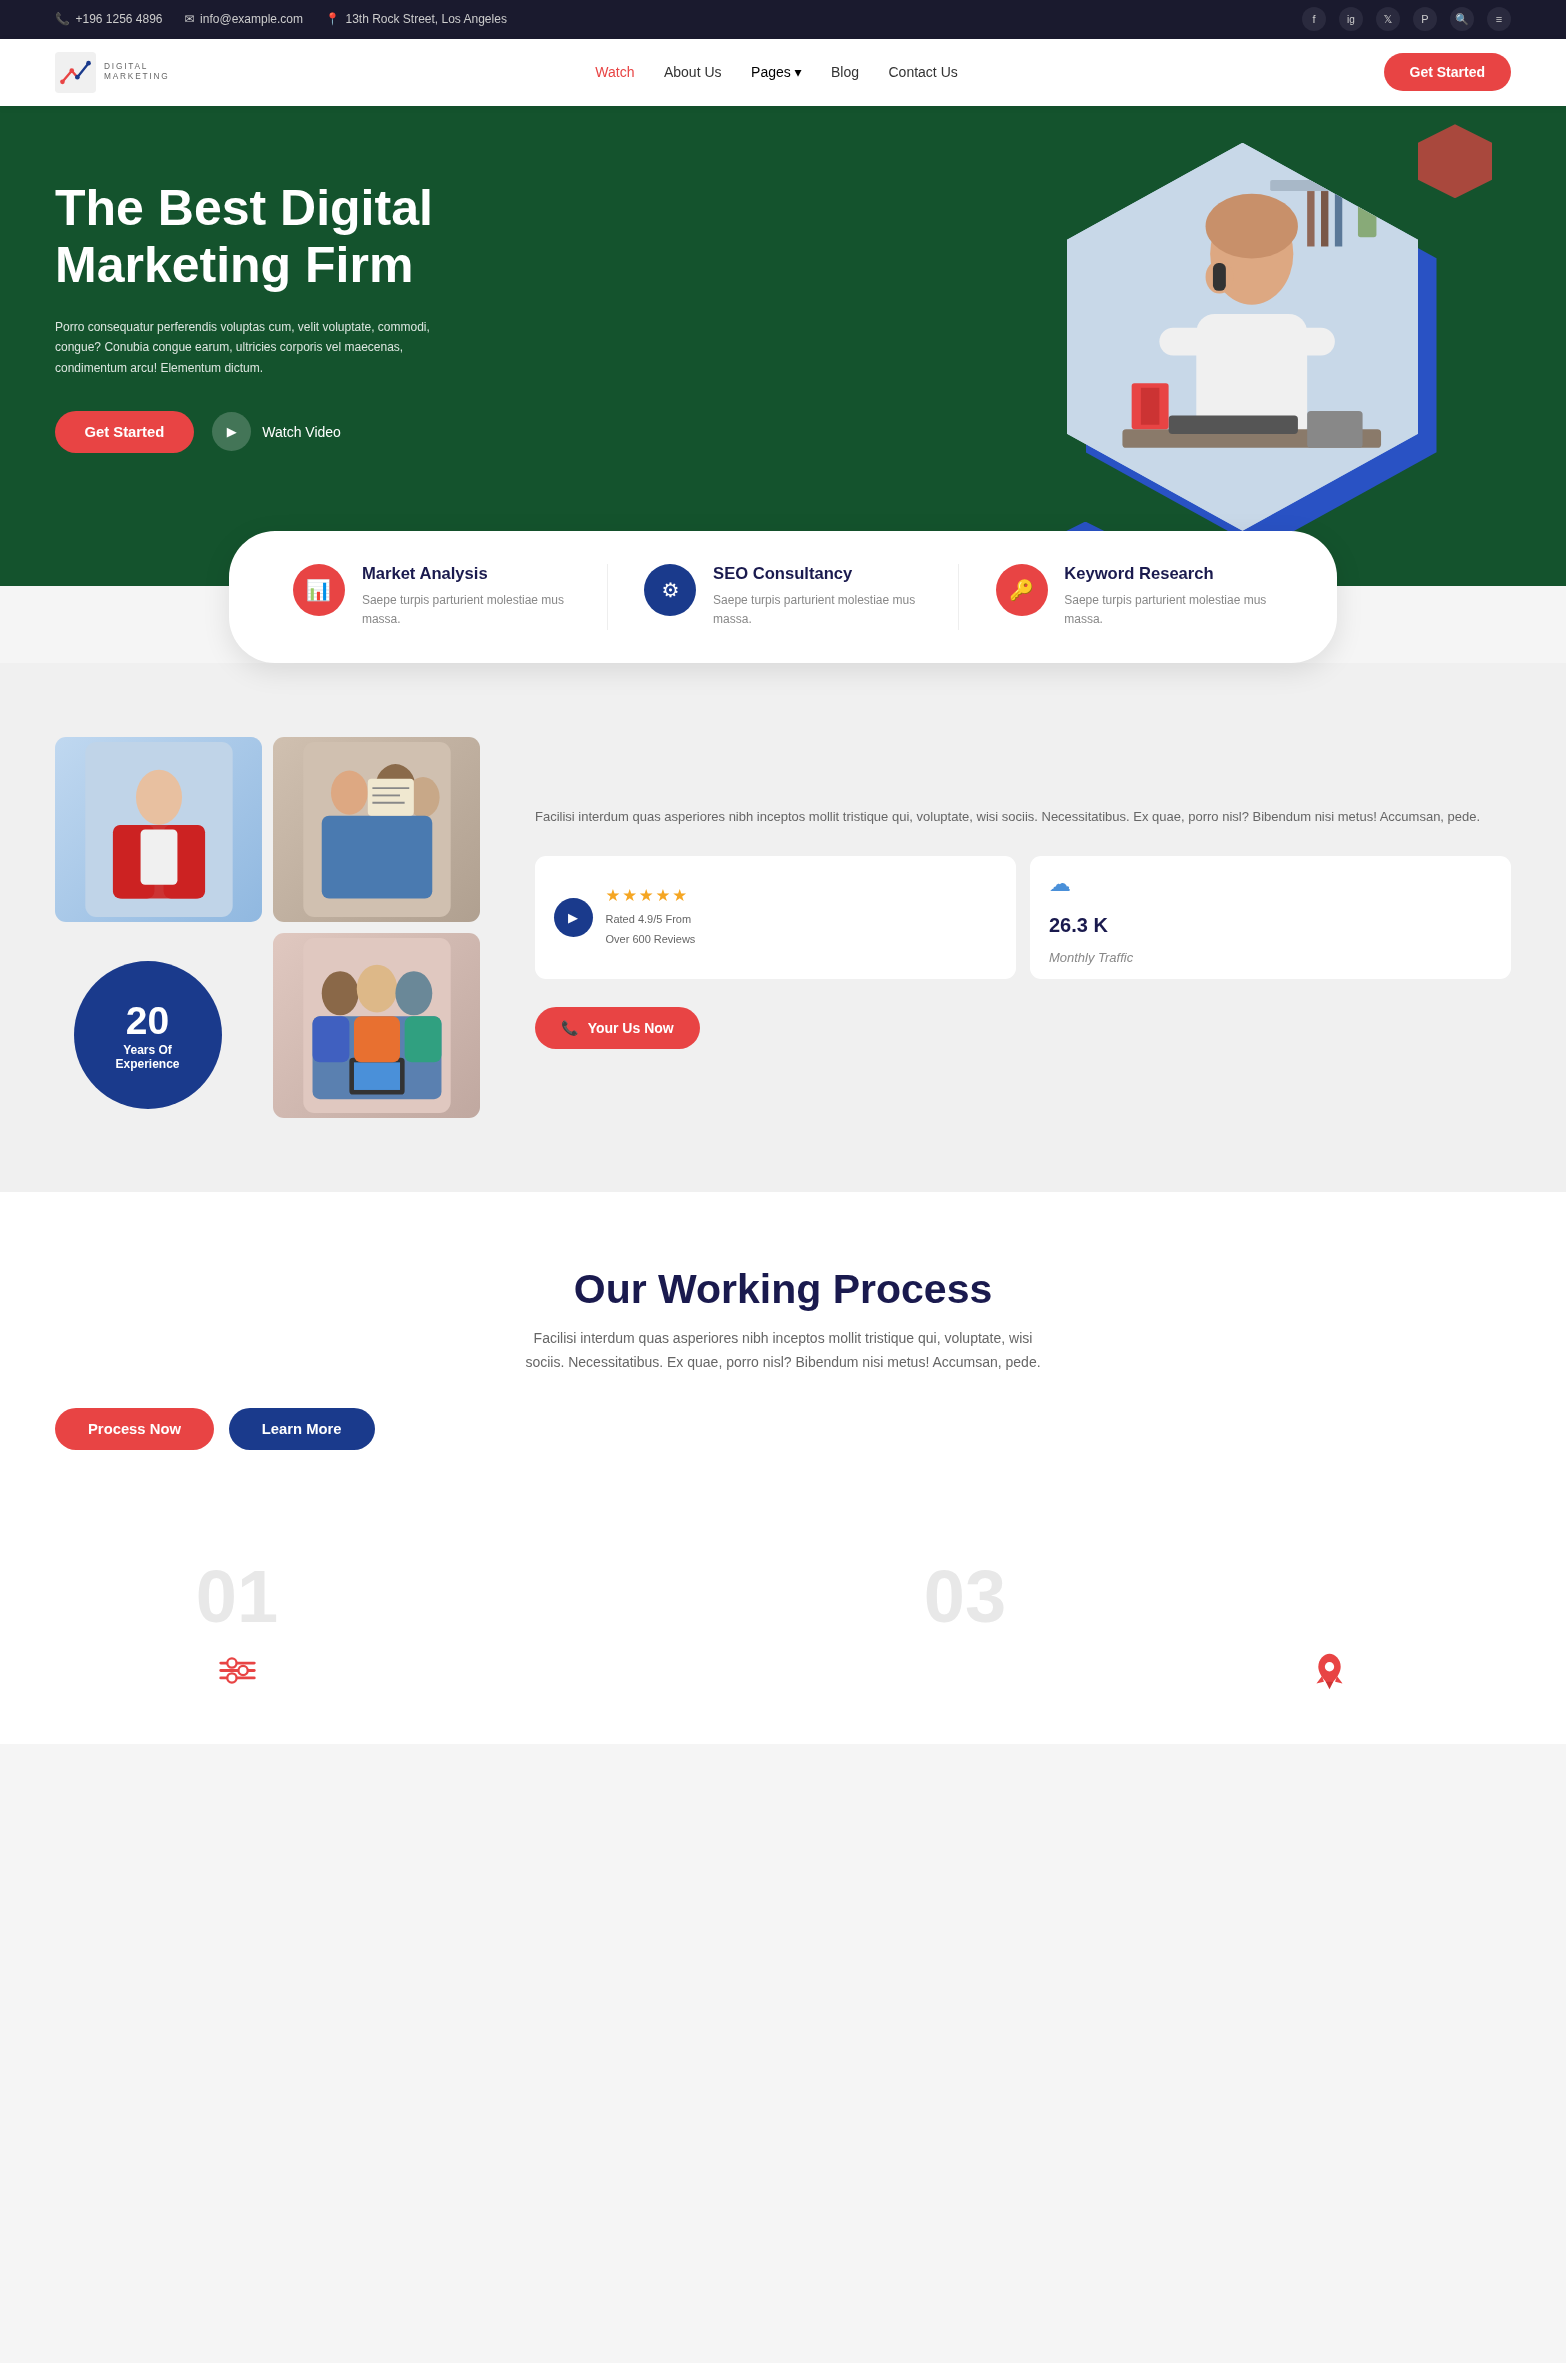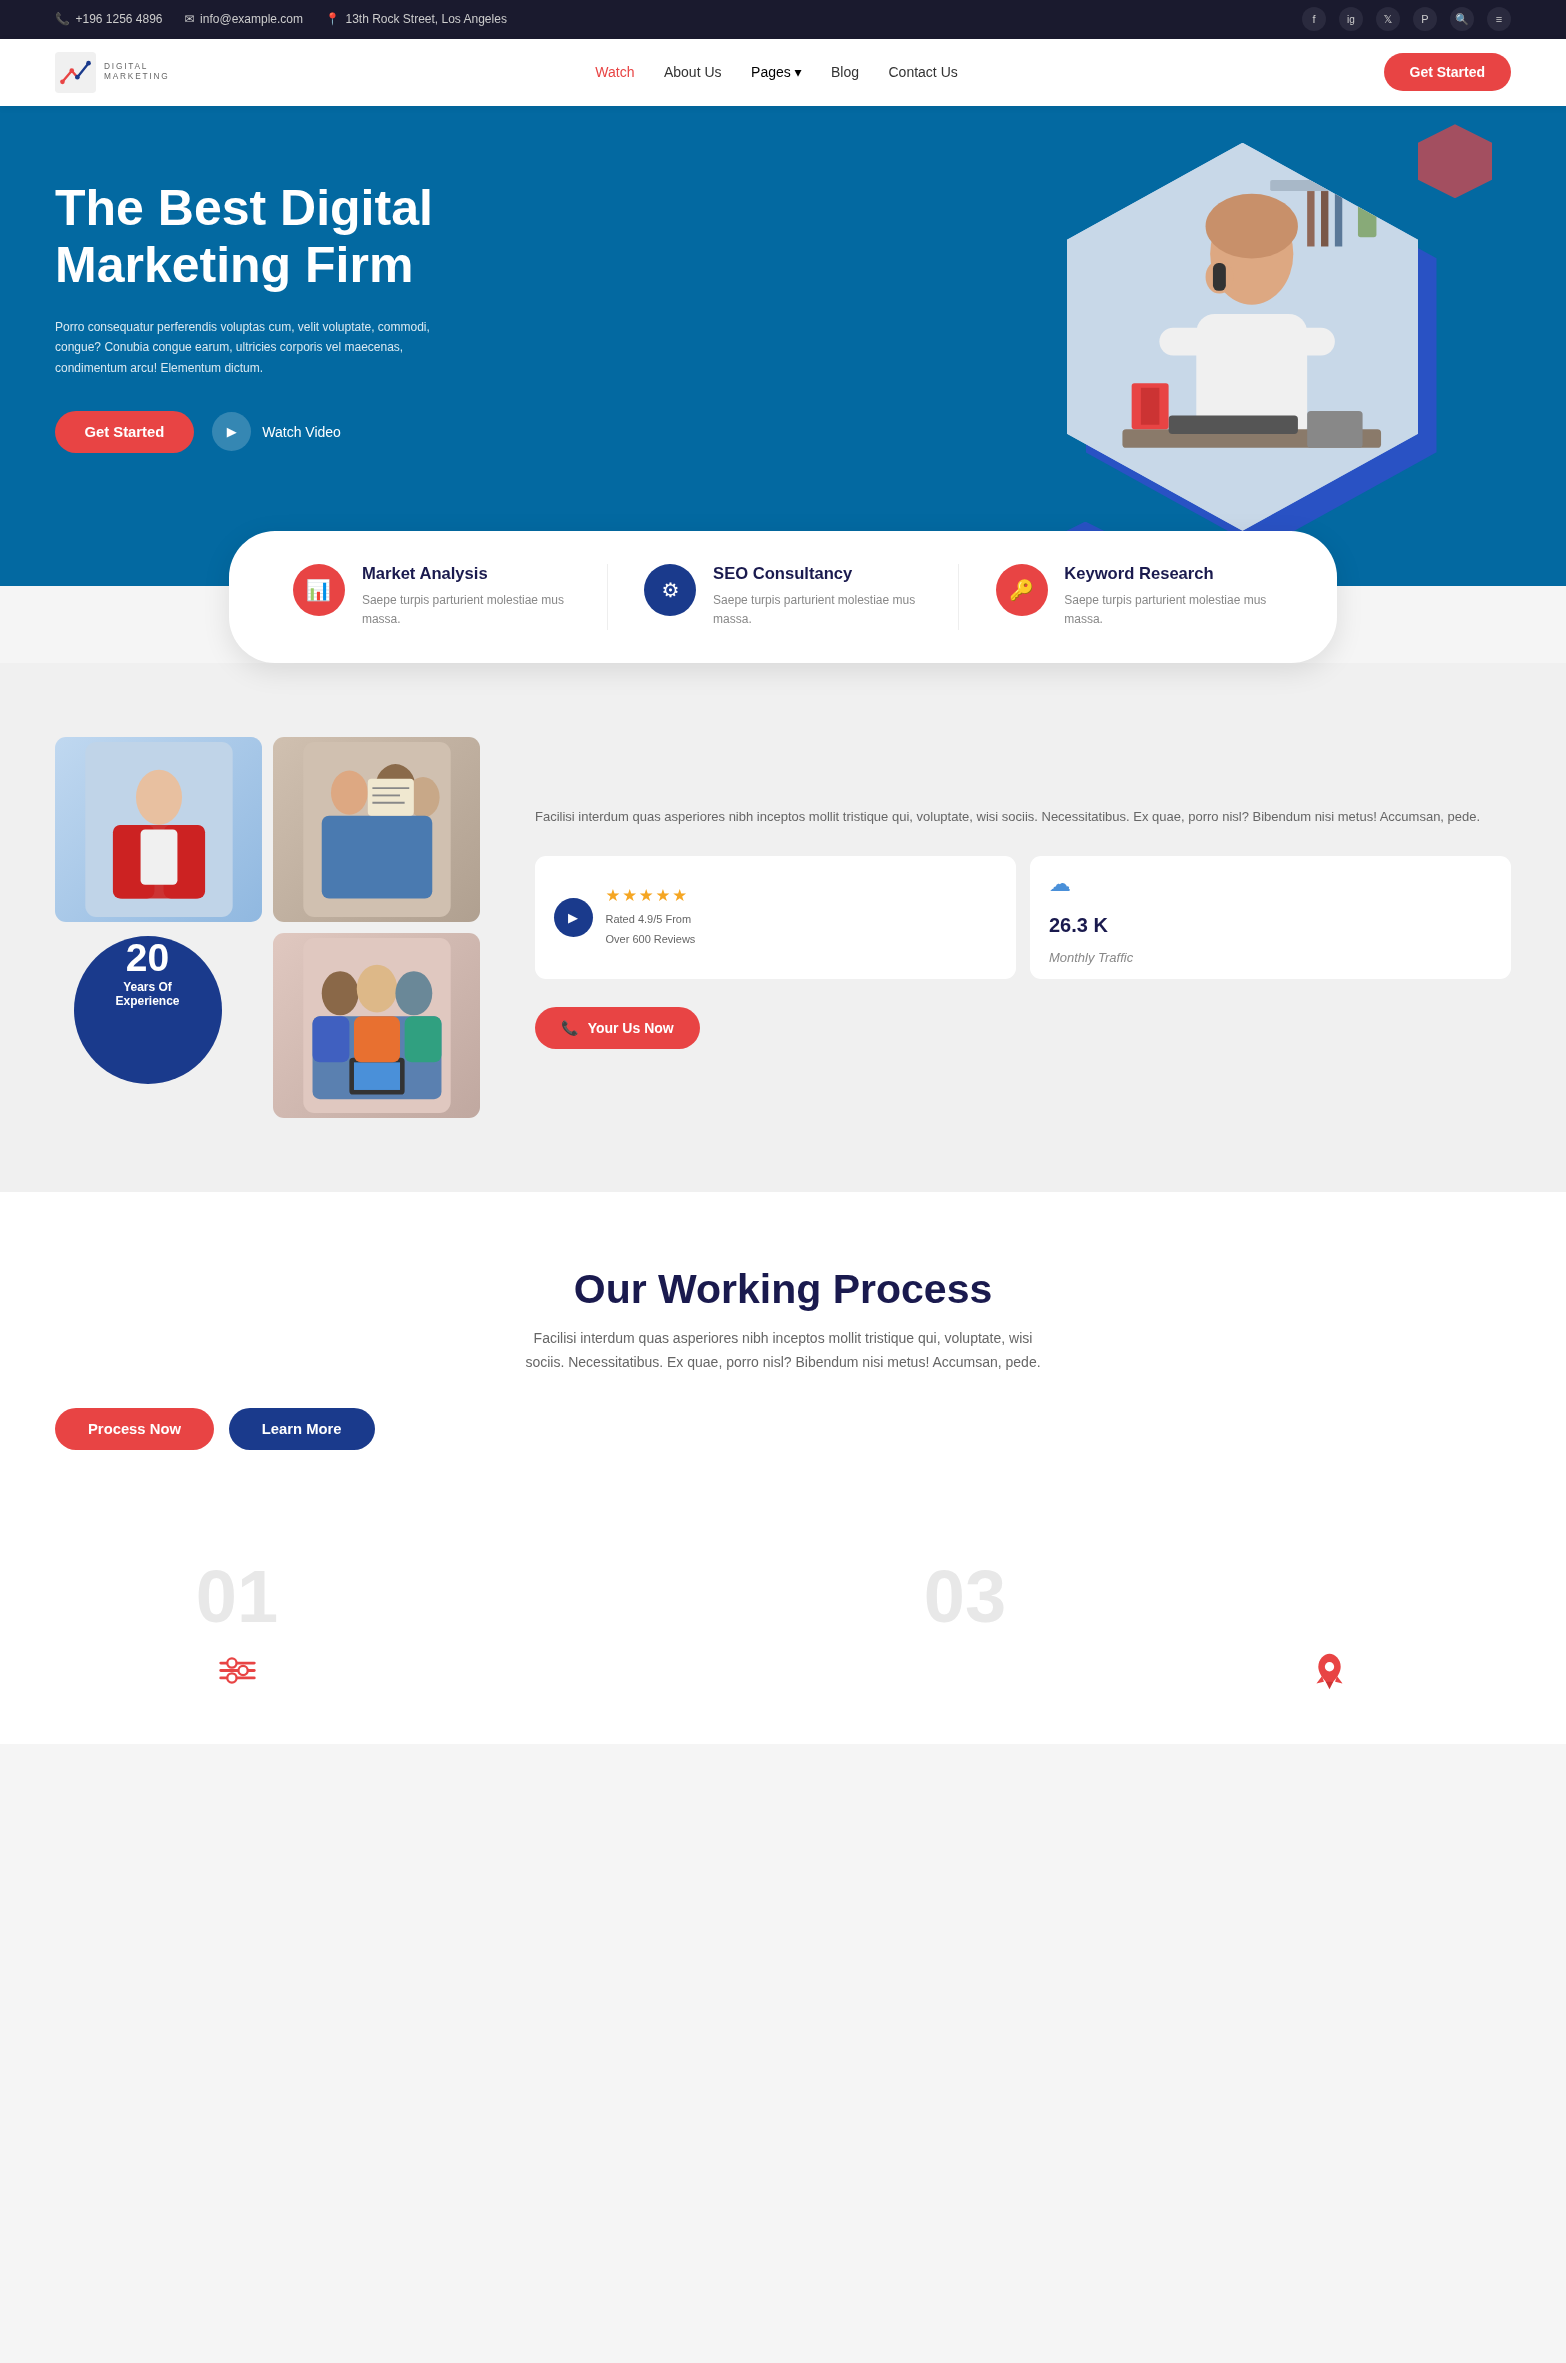--- a/index.html
+++ b/index.html
@@ -49,21 +49,21 @@
       border: none;
       padding: 11px 26px;
       border-radius: 28px;
       font-size: 14px;
       font-weight: 600;
       cursor: pointer;
     }
 
     
     .hero {
-      background: #0369a1;
+      background: #14532d;
       padding: 74px 55px 111px;
       position: relative;
       overflow: visible;
       min-height: 480px;
     }
     .hero-content { max-width: 480px; }
     .hero h1 { font-size: 50px; font-weight: 800; color: #fff; line-height: 1.15; margin-bottom: 22px; }
     .hero p { color: rgba(255,255,255,0.85); font-size: 12px; line-height: 1.7; margin-bottom: 33px; max-width: 388px; }
     .hero-buttons { display: flex; align-items: center; gap: 18.5px; }
     .btn-get-started {
@@ -184,24 +184,24 @@
       overflow: hidden;
       height: 185px;
       background: #c8d8e8;
       display: flex; align-items: center; justify-content: center;
       font-size: 37px;
     }
     .goals-img.img1 { background: linear-gradient(135deg, #c0d8f0, #90b8e0); }
     .goals-img.img2 { background: linear-gradient(135deg, #d0c0b0, #b0a090); }
     .goals-img.img3 {
       background: #1a3a8c;
-      display: flex; flex-direction: column; align-items: center; justify-content: flex-start;
+      display: flex; flex-direction: column; align-items: center; justify-content: center;
       color: #fff; border-radius: 50%; width: 148px; height: 148px;
       position: absolute;
-      bottom: 34px; left: 18.5px;
+      bottom: 9px; left: 18.5px;
       z-index: 3;
       font-size: 13px;
       text-align: center;
     }
     .goals-img.img3 .years-num { font-size: 39px; font-weight: 800; }
     .goals-img.img4 { background: linear-gradient(135deg, #e0c8c0, #c0a8a0); }
 
     .goals-content { flex: 1; }
     .goals-content h2 { font-size: 39px; font-weight: 800; color: #1a1a4e; line-height: 1.2; margin-bottom: 18.5px; }
     .goals-content p { font-size: 13px; color: #666; line-height: 1.8; margin-bottom: 28px; }

